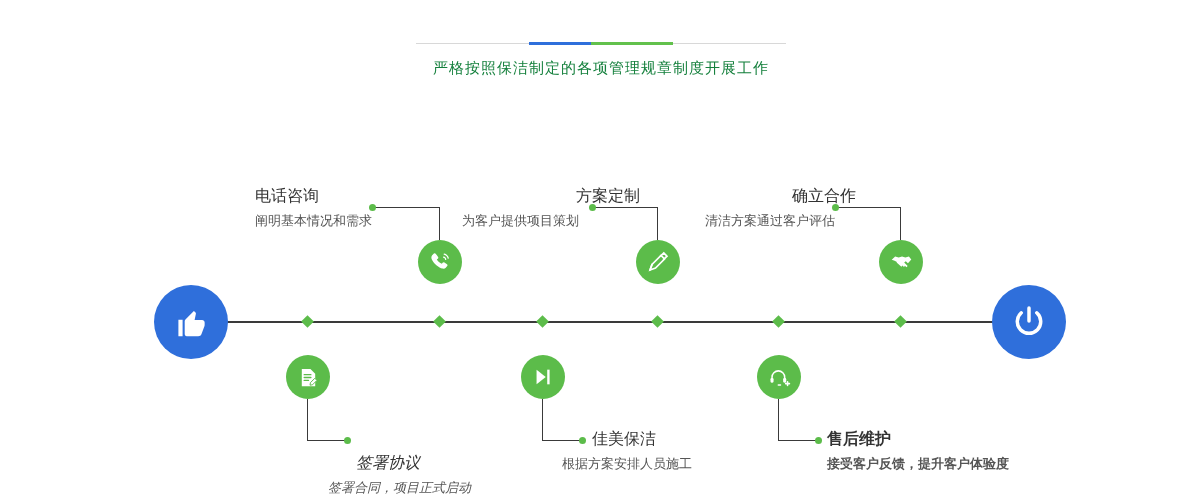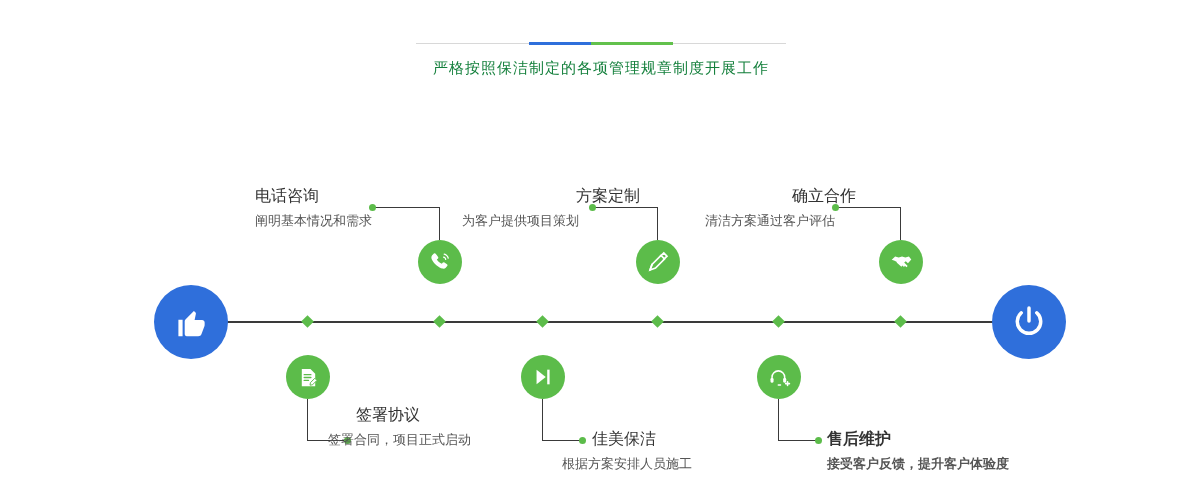--- a/index.html
+++ b/index.html
@@ -206,21 +206,21 @@
         <path d="M5 3h9l5 5v13H5z" fill="#ffffff"></path>
         <path d="M7.5 9h7M7.5 12h7M7.5 15h4.5" stroke="#5cbc4a" stroke-width="1.4" stroke-linecap="round"></path>
         <path d="M18.6 12.8l2.2 2.2-4.6 4.6-2.6.4.4-2.6z" fill="#ffffff" stroke="#5cbc4a" stroke-width="1"></path>
       </svg>
     </span>
   </div>
   <div class="diamond" style="left:303px; top:317px;"></div>
   <div class="connector v" style="left:307px; top:399px; height:41px;"></div>
   <div class="connector h" style="left:307px; top:440px; width:40px;"></div>
   <div class="dot-green" style="left:344px; top:437px;"></div>
-  <div class="label below" style="left:356px; top:404px;">
+  <div class="label below" style="left:356px; top:452px;font-style:italic;">
     <div class="lab-title">签署协议</div>
     <div class="lab-desc" style="margin-left:-28px;">签署合同，项目正式启动</div>
   </div>
 
   <div class="node-circle" style="left:636px; top:240px;">
     <span>
       <svg width="24" height="24" viewBox="0 0 24 24" fill="none" stroke="#ffffff" stroke-width="1.7" stroke-linecap="round">
         <path d="M4 20l5.5-2 9-9-3.5-3.5-9 9z"></path>
         <path d="M14.5 6.2L17.8 3l3.2 3.2-3.3 3.2"></path>
         <path d="M4 20l2.1-5.6"></path>

